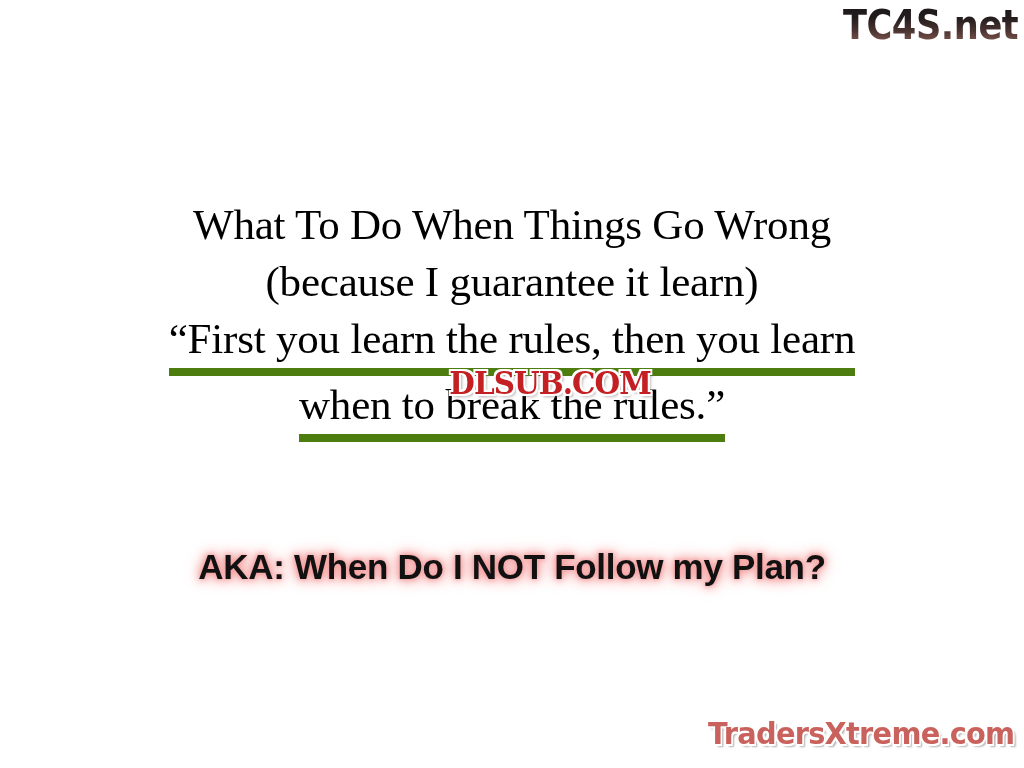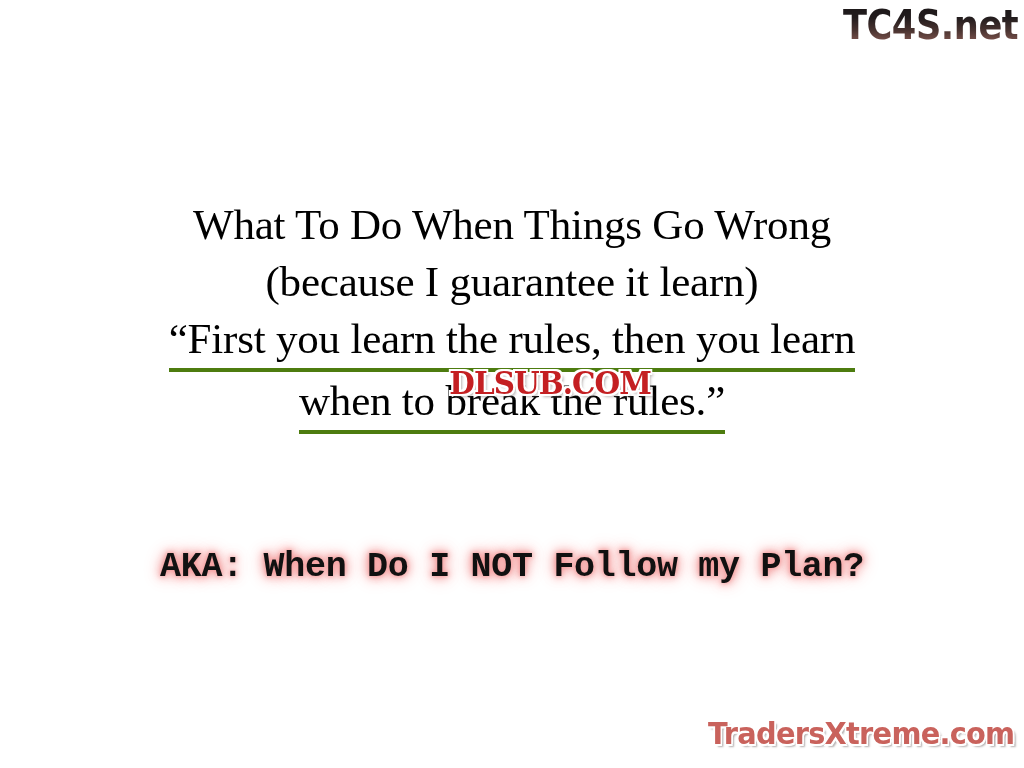--- a/index.html
+++ b/index.html
@@ -62,21 +62,21 @@
     line-height: 57px;
     letter-spacing: -0.2px;
   }
   .headline-line {
     display: block;
     white-space: nowrap;
   }
   
   .quote-line {
     display: inline-block;
-    border-bottom: 4px solid #4d7c0f;
+    border-bottom: 8px solid #4d7c0f;
     padding-bottom: 1px;
   }
   .quote-row {
     display: block;
     white-space: nowrap;
   }
 
   
   #watermark {
     position: absolute;
@@ -111,21 +111,21 @@
        3px  3px 3px rgba(120,110,110,0.55);
   }
 
   
   #aka-line {
     position: absolute;
     left: 0;
     top: 545px;
     width: 1024px;
     text-align: center;
-    font-family: Liberation Mono, monospace;
+    font-family: Liberation Sans, sans-serif;
     font-weight: bold;
     font-size: 35px;
     line-height: 44px;
     letter-spacing: -0.3px;
     color: #111111;
     white-space: nowrap;
     text-shadow:
        0 0  4px #f49a9a,
        0 0  8px #f49a9a,
        0 0 13px #f3a3a3,

